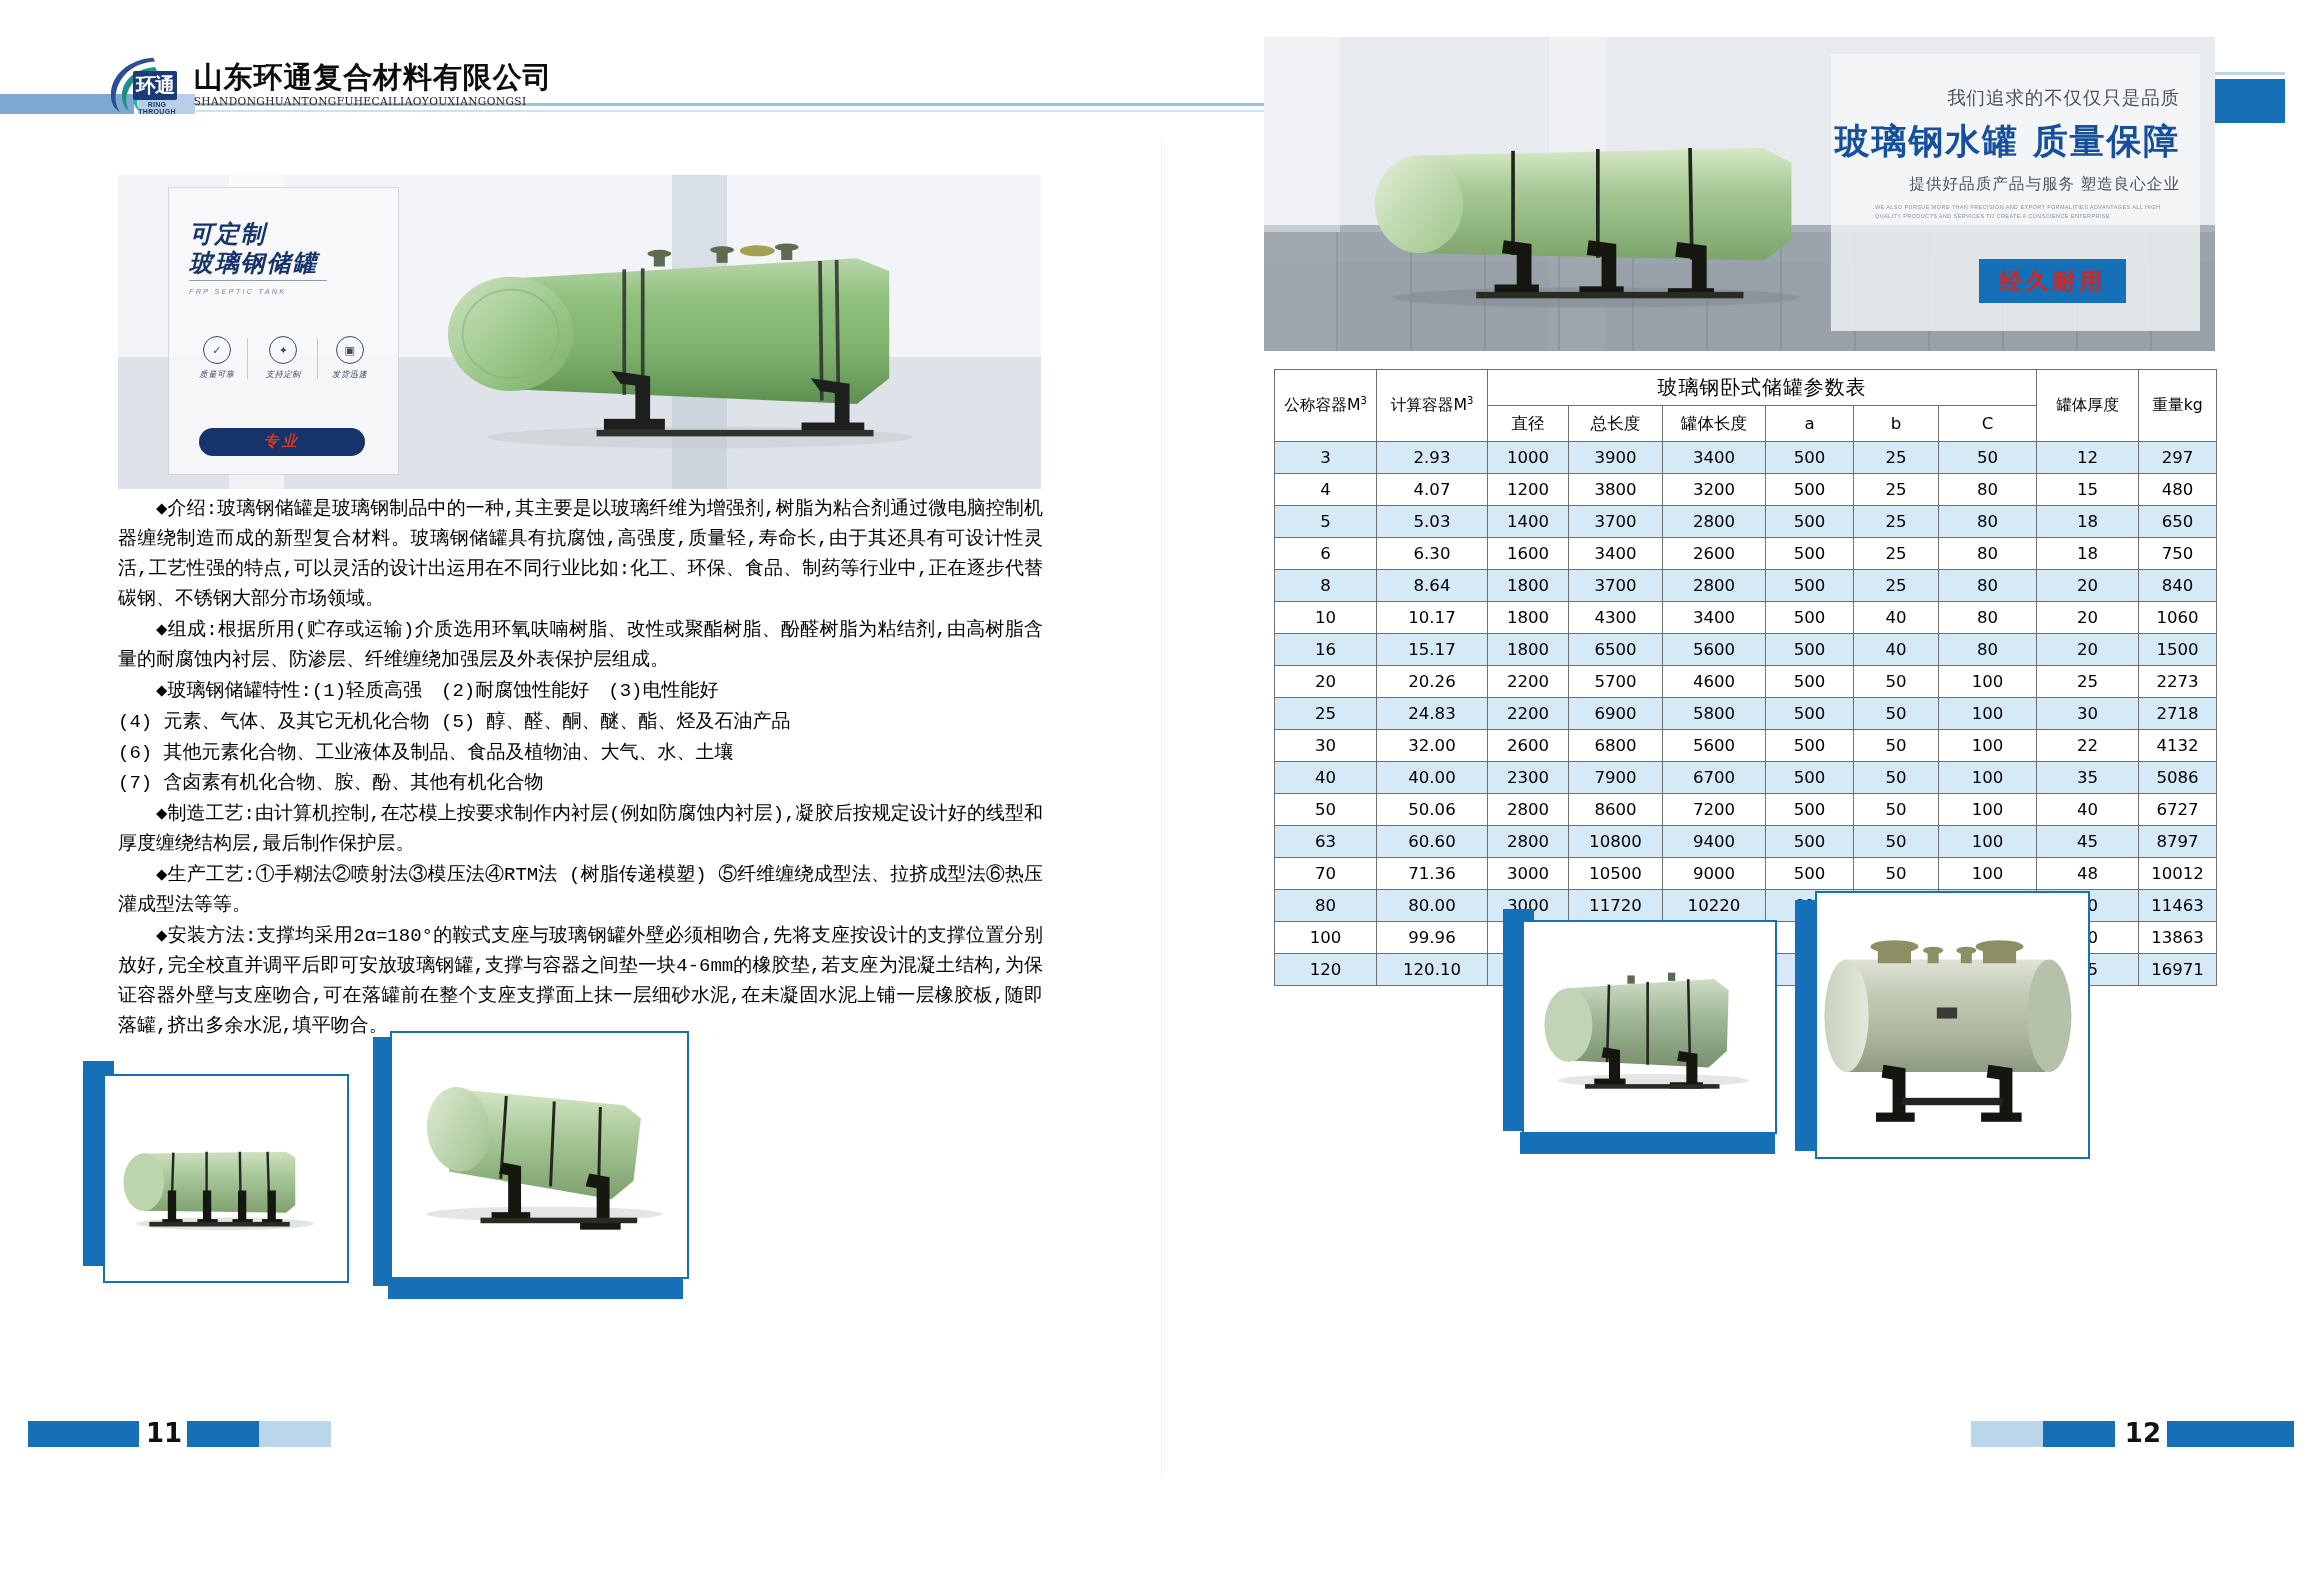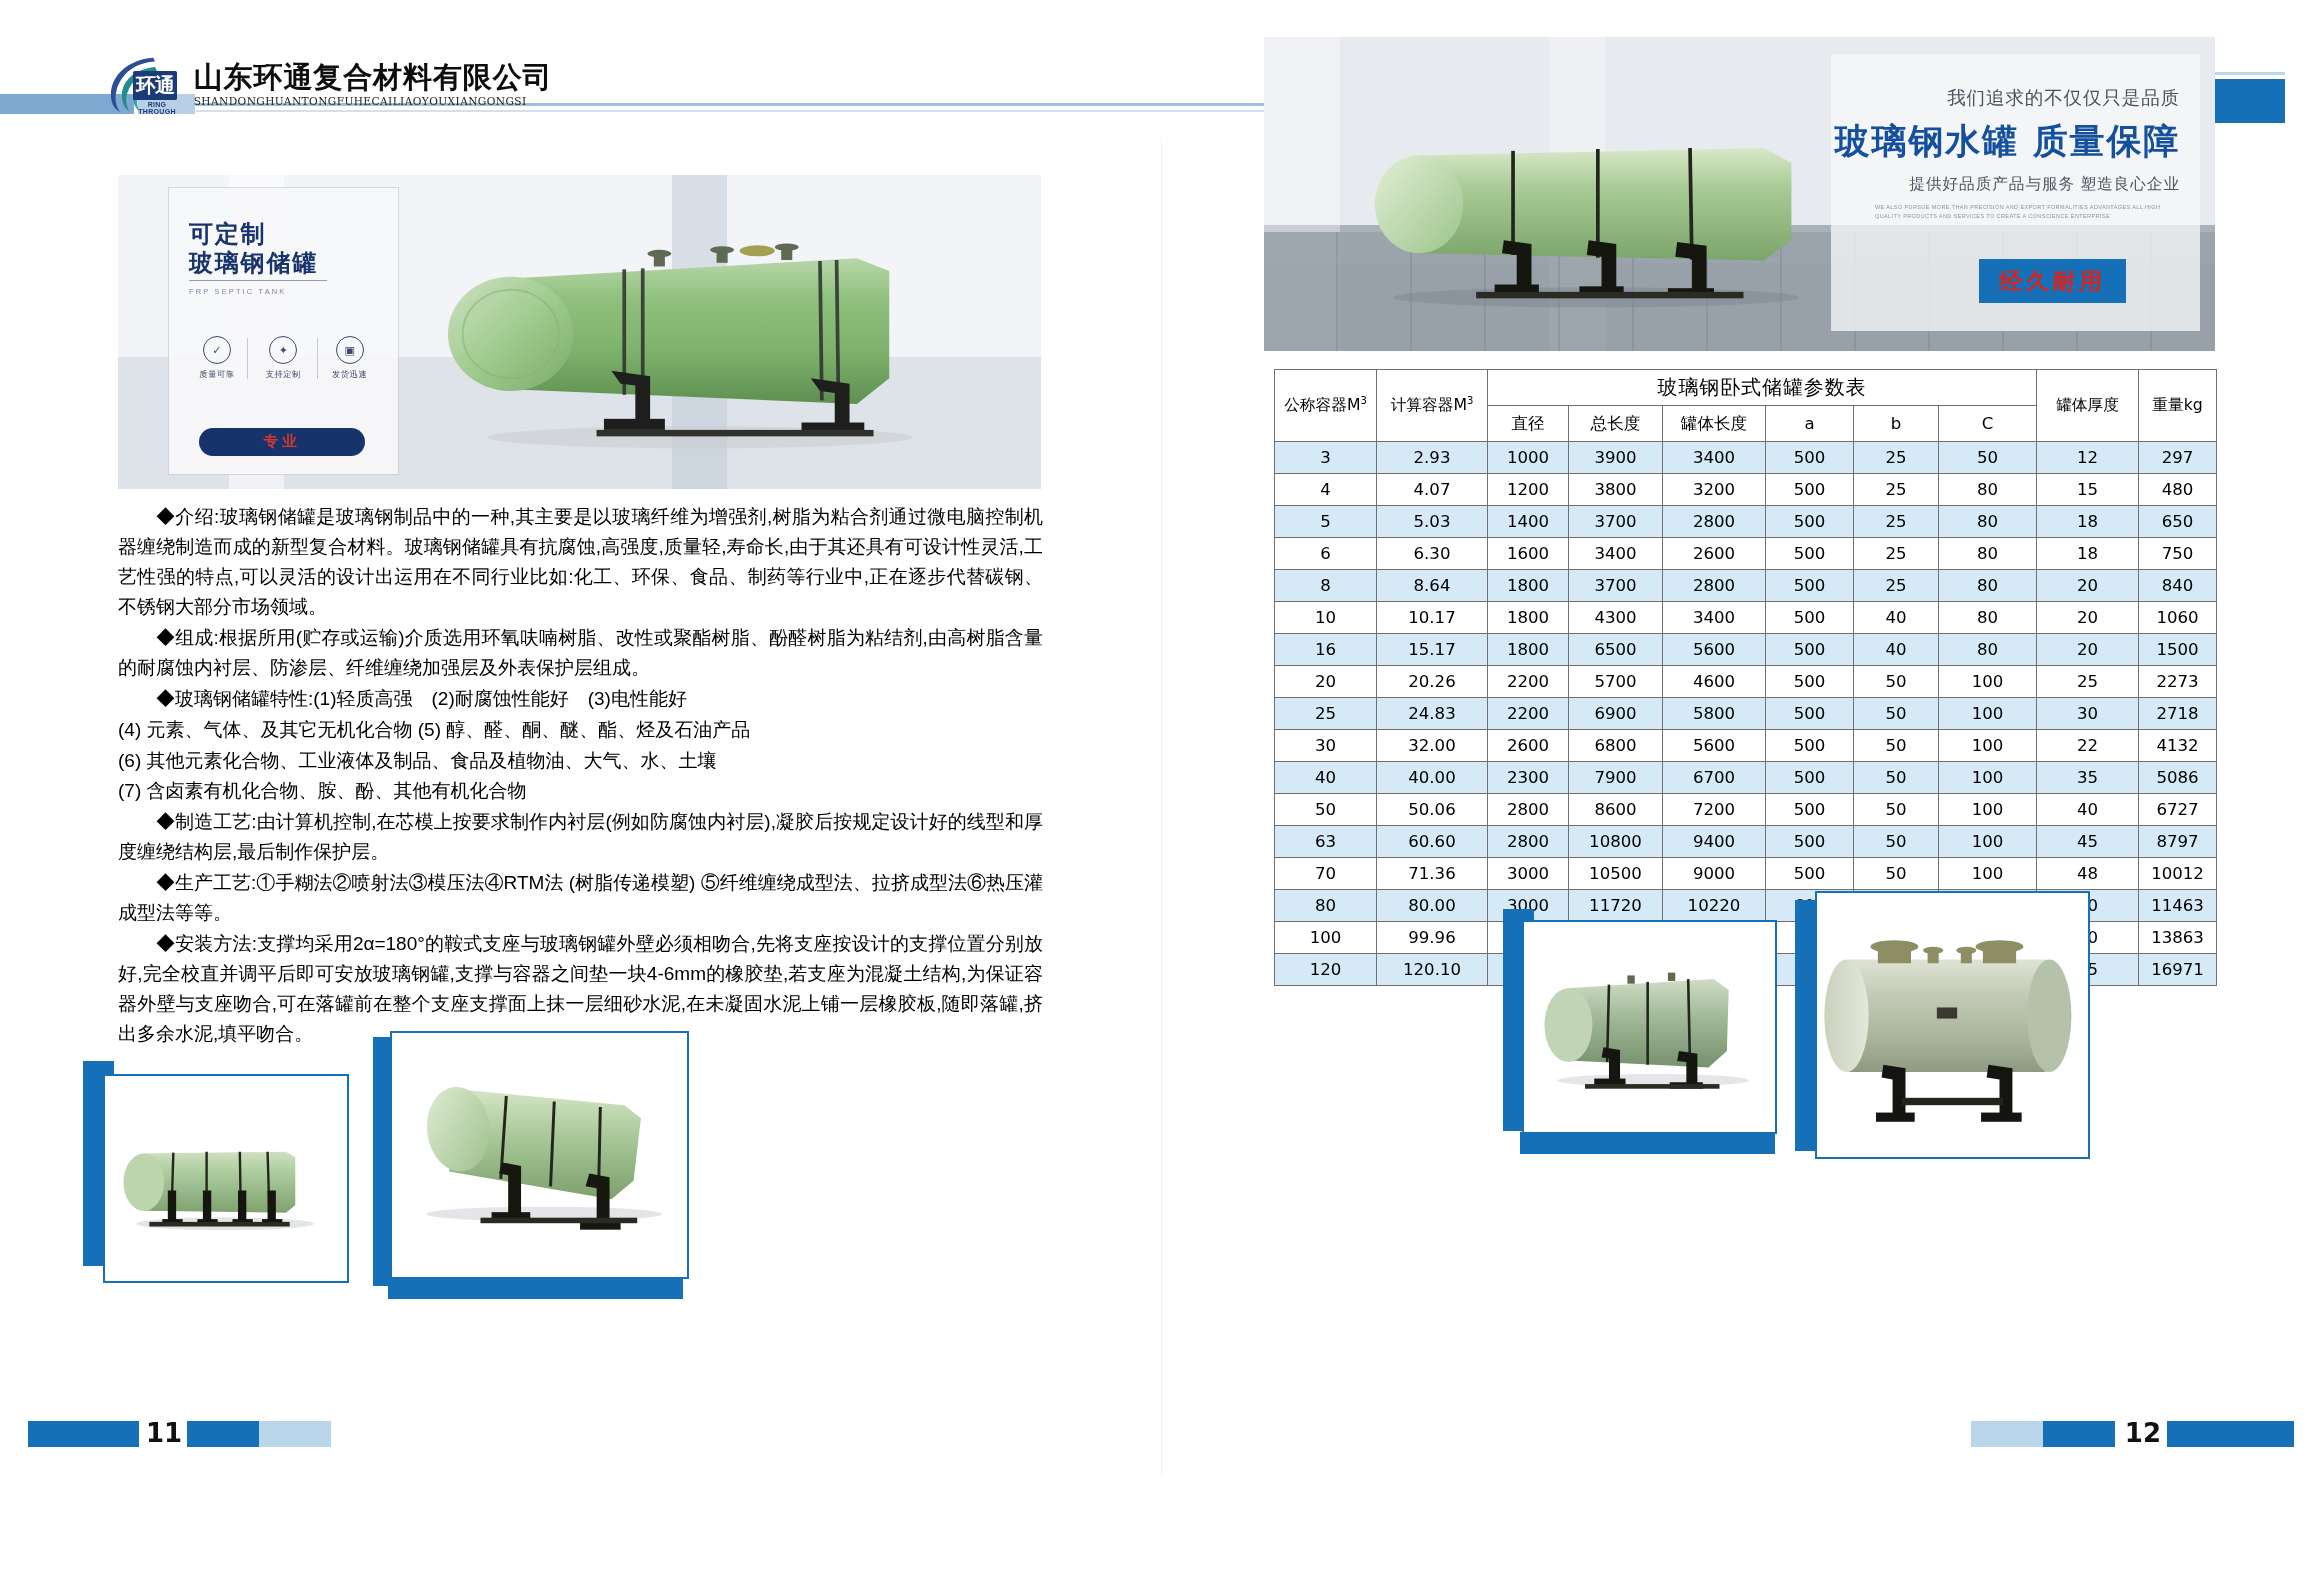--- a/index.html
+++ b/index.html
@@ -39,38 +39,38 @@
 
   
   .hero-left{position:absolute;left:118px;top:37px;width:923px;height:314px;overflow:hidden;
     background:linear-gradient(120deg,#eef1f4 0%,#e3e8ed 35%,#f3f5f7 60%,#dfe4ea 100%);}
   .hero-left .studio{position:absolute;inset:0;
     background:
       linear-gradient(90deg,rgba(255,255,255,.0) 0 12%,rgba(255,255,255,.55) 12% 18%,rgba(255,255,255,0) 18% 100%),
       linear-gradient(90deg,rgba(200,210,220,.0) 0 60%,rgba(185,196,208,.45) 60% 66%,rgba(0,0,0,0) 66% 100%),
       linear-gradient(180deg,#f2f4f7 0 58%,#dde3e9 58% 100%);}
   .hero-card{position:absolute;left:51px;top:13px;width:229px;height:286px;background:rgba(247,248,250,.93);
-    box-shadow:0 0 0 0.9px rgba(200,205,212,.8);}
+    box-shadow:0 0 0 0.9px rgba(200,205,212,.8);font-style:italic;}
   .hc-t1{position:absolute;left:20px;top:29.5px;font-size:24px;font-weight:bold;color:#16336b;letter-spacing:1.8px;font-family:"DejaVu Sans",sans-serif;}
   .hc-t2{position:absolute;left:20px;top:59px;font-size:24px;font-weight:bold;color:#16336b;letter-spacing:1.8px;font-family:"DejaVu Sans",sans-serif;}
   .hc-div{position:absolute;left:20px;top:92px;width:138px;height:0.9px;background:#8e9bb0;}
   .hc-en{position:absolute;left:20px;top:99px;font-size:7.4px;color:#7b879a;letter-spacing:2.2px;}
   .hc-feats{position:absolute;left:14.8px;top:148px;width:199px;display:flex;justify-content:space-around;}
   .hc-feat{width:59px;text-align:center;}
   .hc-circ{width:26px;height:26px;border:1.4px solid #3a4a6b;border-radius:50%;margin:0 auto;
     display:flex;align-items:center;justify-content:center;font-size:11px;color:#3a4a6b;}
   .hc-flabel{margin-top:5px;font-size:8.3px;color:#3a4a6b;letter-spacing:0.5px;}
   .hc-sep{position:absolute;top:150px;width:0.9px;height:41px;background:#c2c9d4;}
   .hc-btn{position:absolute;left:30px;bottom:18.5px;width:166px;height:28px;background:#16336b;border-radius:14.8px;
     display:flex;align-items:center;justify-content:center;color:#d43a2a;font-size:14.8px;font-weight:bold;letter-spacing:3.7px;}
   .tank-a{position:absolute;left:305px;top:48px;width:517px;height:231px;}
 
   
-  .body-text{position:absolute;left:118px;top:364px;width:925px;
-    font-family:Liberation Sans, sans-serif;font-size:19px;line-height:30px;color:#000;text-align:justify;}
+  .body-text{position:absolute;left:118px;top:356px;width:925px;
+    font-family:Liberation Mono, monospace;font-size:19px;line-height:30px;color:#000;text-align:justify;}
   .body-text p{margin:0 0 0.9px 0;text-indent:2em;}
   .body-text p.noind{text-indent:0;}
 
   
   .frame{position:absolute;}
   .frame .wedge{position:absolute;background:#1570b8;}
   .frame .inner{position:absolute;background:#fff;border:2.8px solid #1570b8;overflow:hidden;}
 
   .f1{left:83px;top:923px;width:268px;height:226px;}
   .f2{left:373px;top:893px;width:323px;height:268px;}

